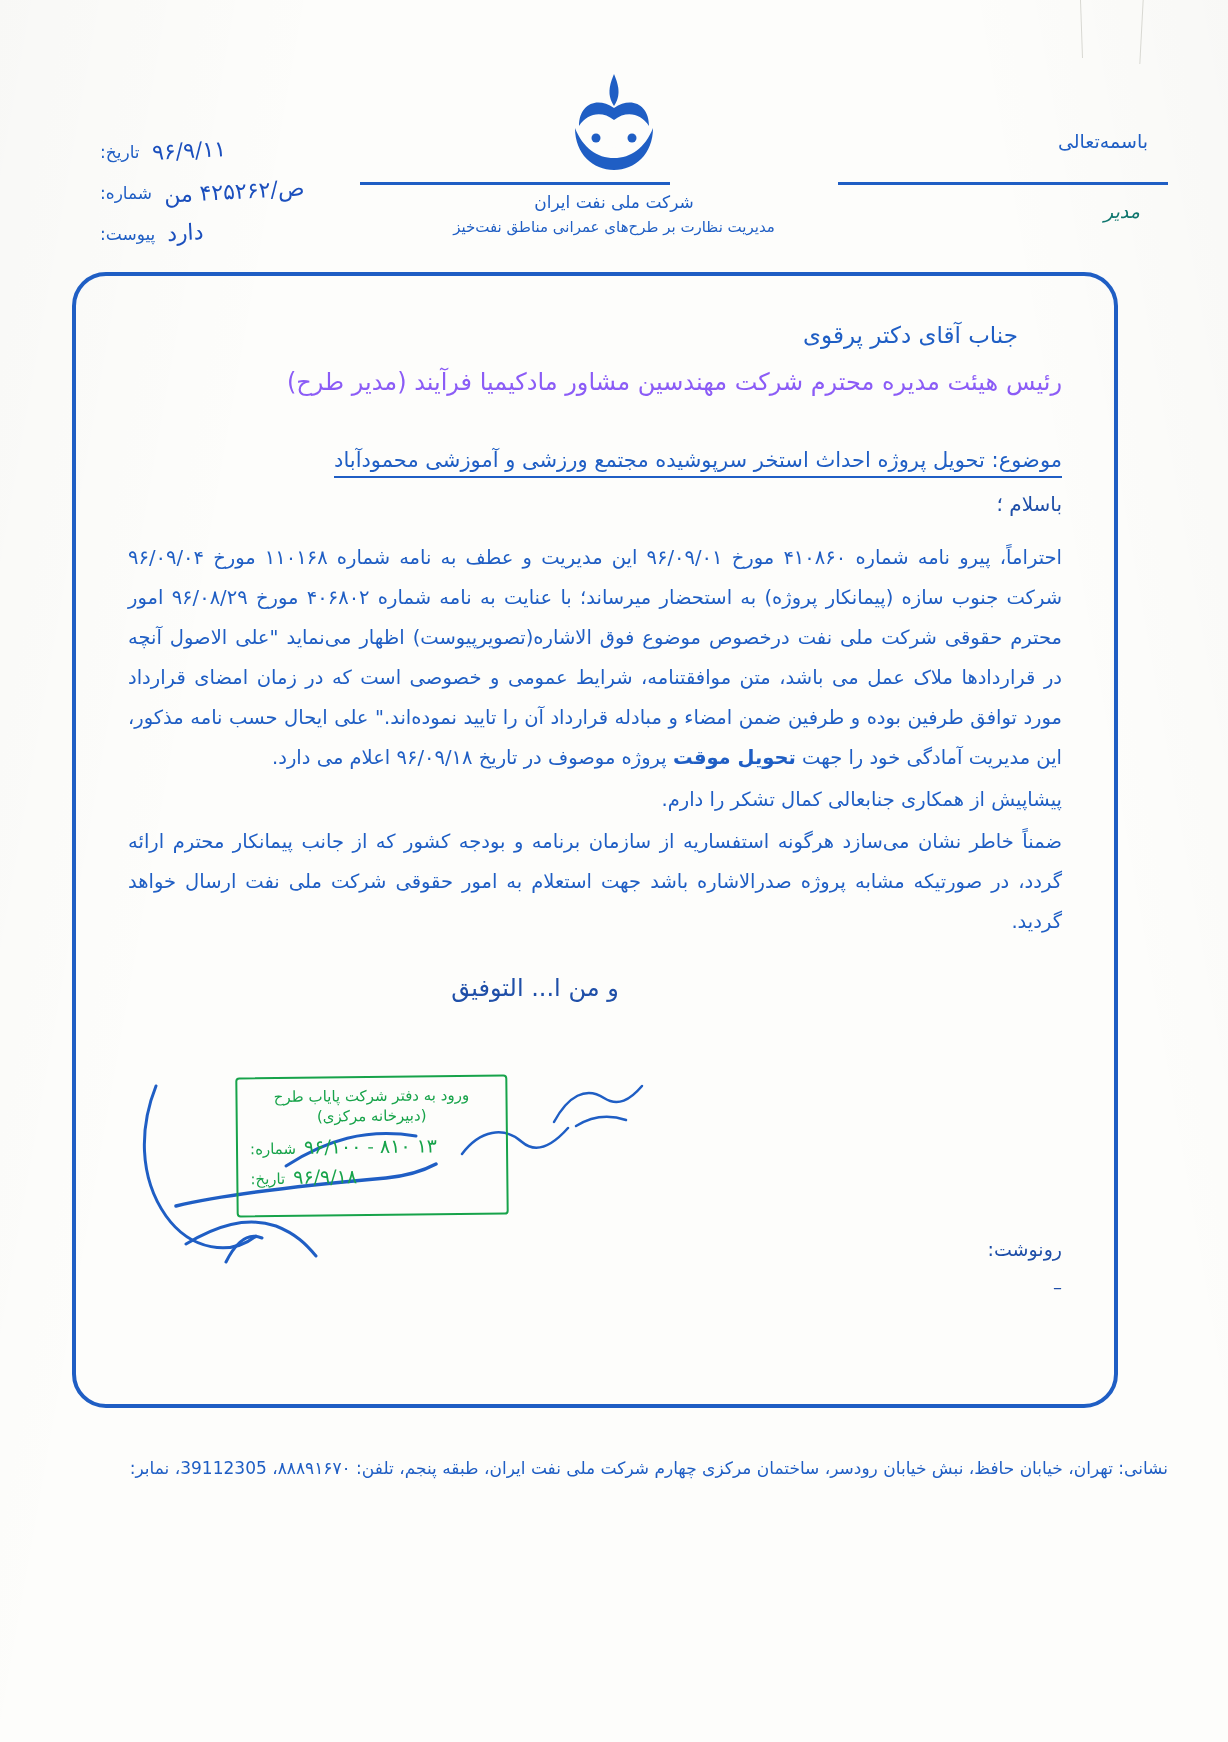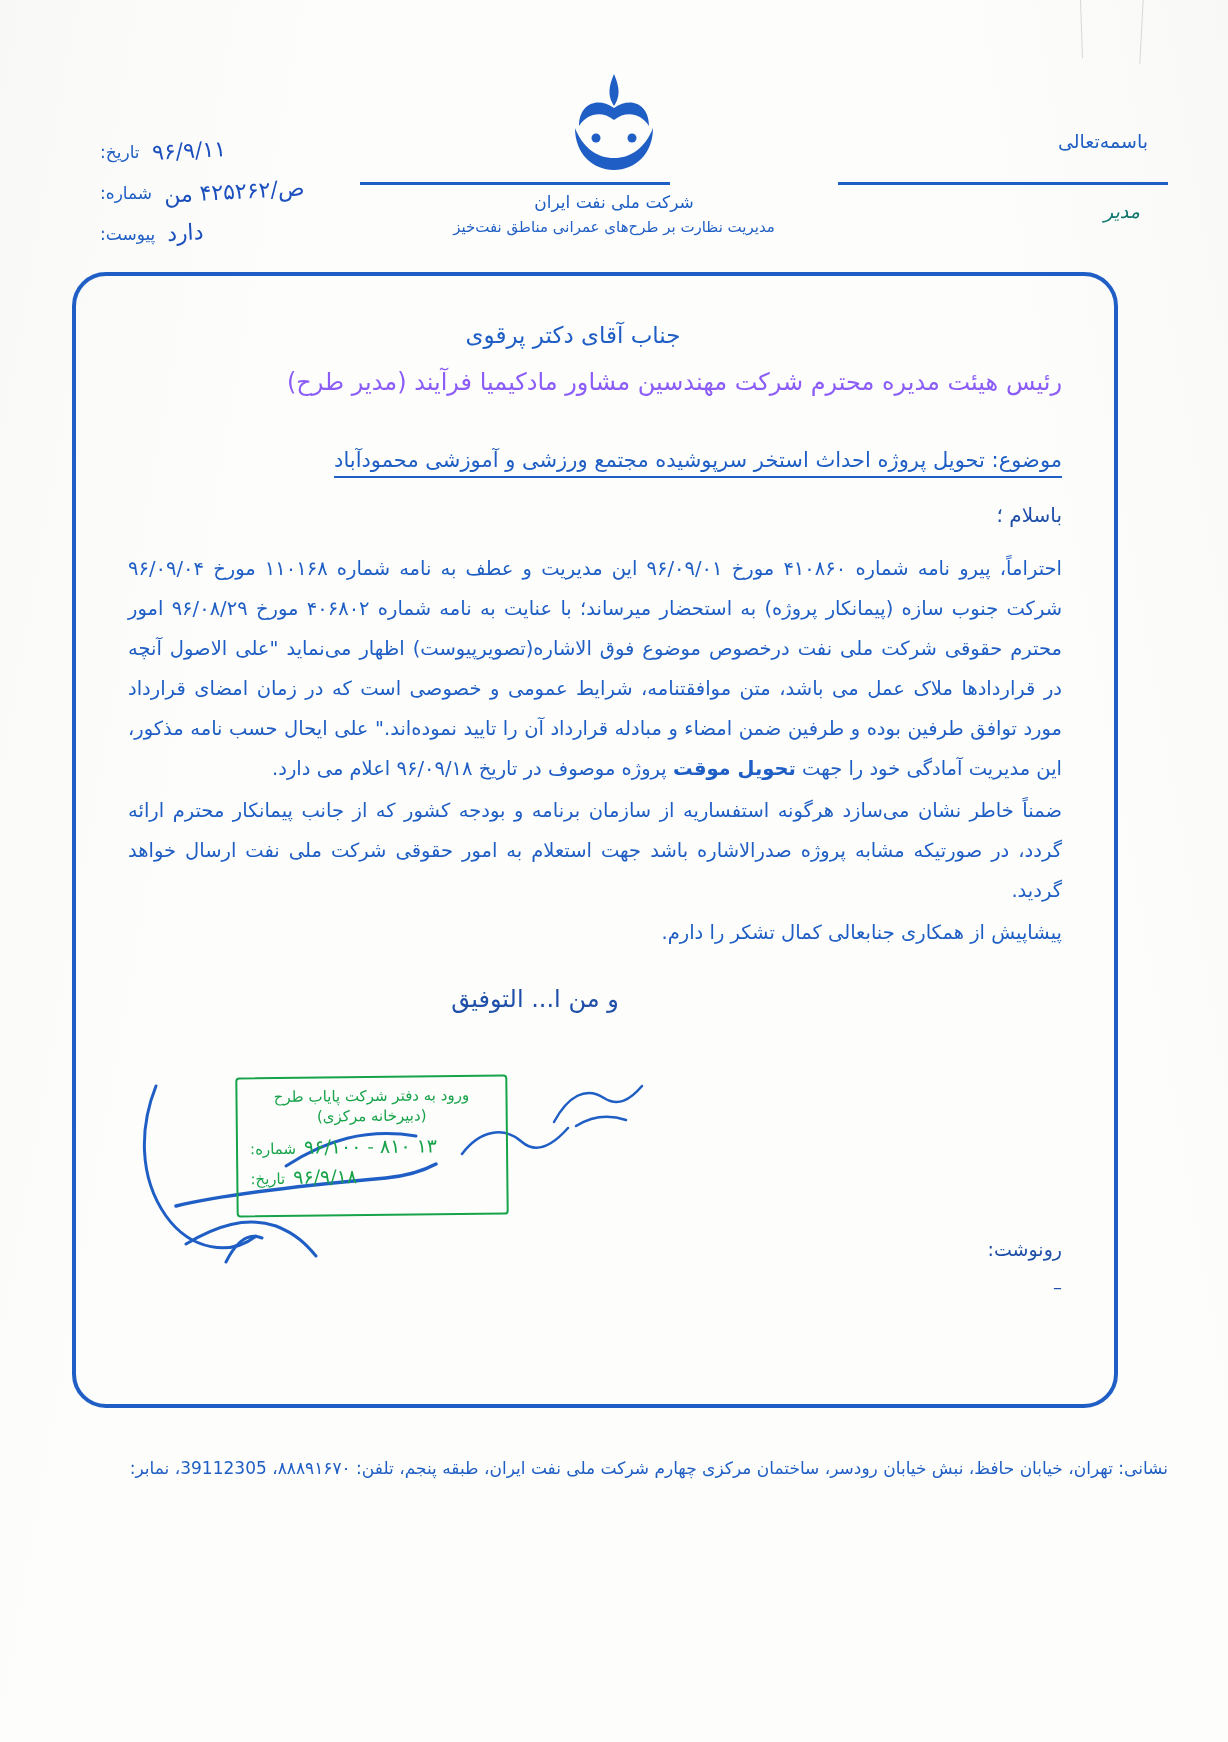--- a/index.html
+++ b/index.html
@@ -155,21 +155,21 @@
   }
   .frame-inner {
     position: absolute;
     inset: 0;
     padding: 40px 52px 24px 52px;
     box-sizing: border-box;
   }
 
   .addr-line1 {
     font-size: 23px;
-    text-align: center;
+    text-align: right;
     margin: 6px 44px 0 0;
     color: #1f5ec4;
   }
   .addr-line2 {
     font-size: 24px;
     text-align: right;
     margin: 20px 0 0 0;
     color: #8b5cf6;
   }
   .subject {
@@ -178,21 +178,21 @@
     font-size: 21px;
     color: #1f5ec4;
     border-bottom: 2px solid #1f5ec4;
     display: inline-block;
     float: right;
     padding-bottom: 4px;
   }
   .clear { clear: both; }
 
   .salam {
-    margin-top: 25px;
+    margin-top: 14px;
     text-align: right;
     font-size: 20px;
   }
   .body-text {
     margin-top: 22px;
     font-size: 19.5px;
     line-height: 2.05;
     text-align: justify;
     text-align-last: right;
     color: #1f5ec4;
@@ -373,22 +373,22 @@
       <div class="clear"></div>
 
       <div class="salam">باسلام ؛</div>
 
       <div class="body-text">
         <p>
           <span>احتراماً، پیرو نامه شماره ۴۱۰۸۶۰ مورخ ۹۶/۰۹/۰۱ این مدیریت و عطف به نامه شماره ۱۱۰۱۶۸ مورخ ۹۶/۰۹/۰۴ شرکت جنوب سازه (پیمانکار پروژه) به استحضار میرساند؛ با عنایت به نامه شماره ۴۰۶۸۰۲ مورخ ۹۶/۰۸/۲۹ امور محترم حقوقی شرکت ملی نفت درخصوص موضوع فوق الاشاره(تصویرپیوست) اظهار می‌نماید "علی الاصول آنچه در قراردادها ملاک عمل می باشد، متن موافقتنامه، شرایط عمومی و خصوصی است که در زمان امضای قرارداد مورد توافق طرفین بوده و طرفین ضمن امضاء و مبادله قرارداد آن را تایید نموده‌اند." علی ایحال حسب نامه مذکور، این مدیریت آمادگی خود را جهت</span>
           <span class="b">تحویل موقت</span>
           <span>پروژه موصوف در تاریخ ۹۶/۰۹/۱۸ اعلام می دارد.</span>
         </p>
+        <p>پیشاپیش از همکاری جنابعالی کمال تشکر را دارم.</p>
         <p>ضمناً خاطر نشان می‌سازد هرگونه استفساریه از سازمان برنامه و بودجه کشور که از جانب پیمانکار محترم ارائه گردد، در صورتیکه مشابه پروژه صدرالاشاره باشد جهت استعلام به امور حقوقی شرکت ملی نفت ارسال خواهد گردید.</p>
-        <p>پیشاپیش از همکاری جنابعالی کمال تشکر را دارم.</p>
       </div>
 
       <div class="closing">و من ا... التوفیق</div>
 
       <svg class="sig-main" viewBox="0 0 330 200">
         <path d="M20 20 C4 60 2 110 30 150 C55 185 95 190 120 170" stroke="#1f5ec4" stroke-width="3" fill="none" stroke-linecap="round"></path>
         <path d="M40 140 C90 128 160 120 250 112 C270 110 285 106 300 98" stroke="#1f5ec4" stroke-width="3.5" fill="none" stroke-linecap="round"></path>
         <path d="M150 100 C190 74 230 62 280 70" stroke="#1f5ec4" stroke-width="3" fill="none" stroke-linecap="round"></path>
         <path d="M50 178 C80 160 110 150 140 160 C160 168 170 178 180 190" stroke="#1f5ec4" stroke-width="3" fill="none" stroke-linecap="round"></path>
         <path d="M90 196 C100 176 112 166 126 172" stroke="#1f5ec4" stroke-width="3" fill="none" stroke-linecap="round"></path>

